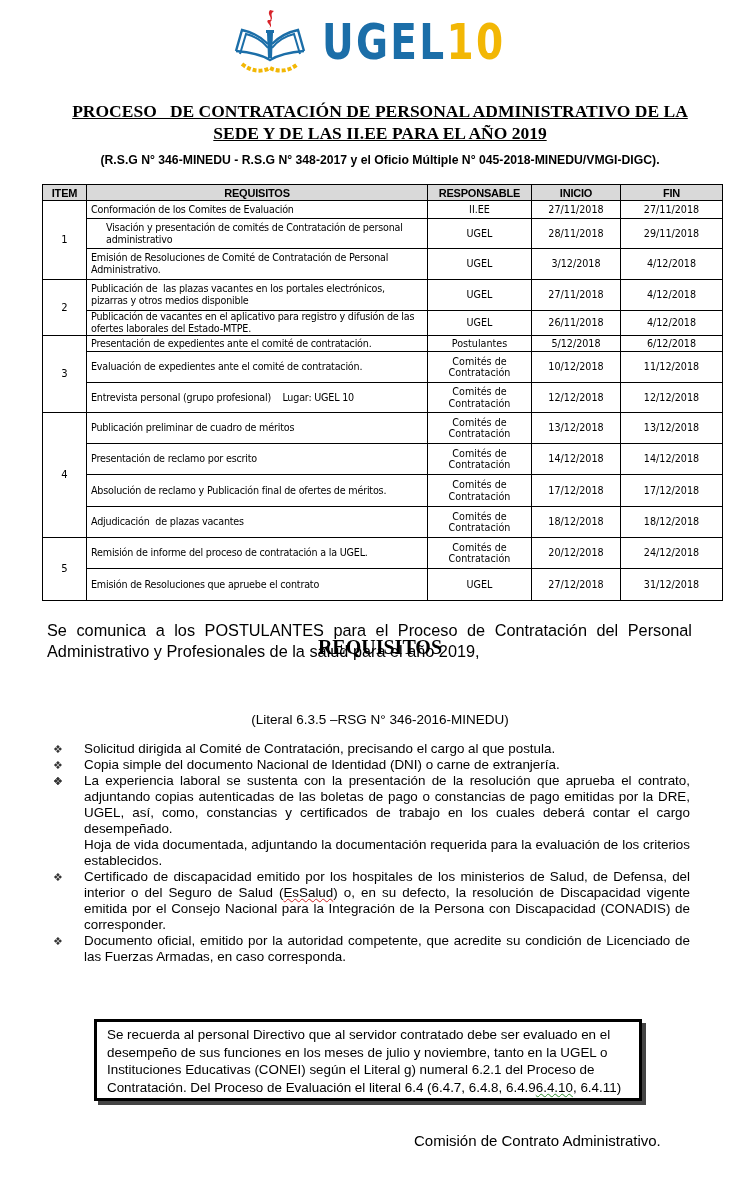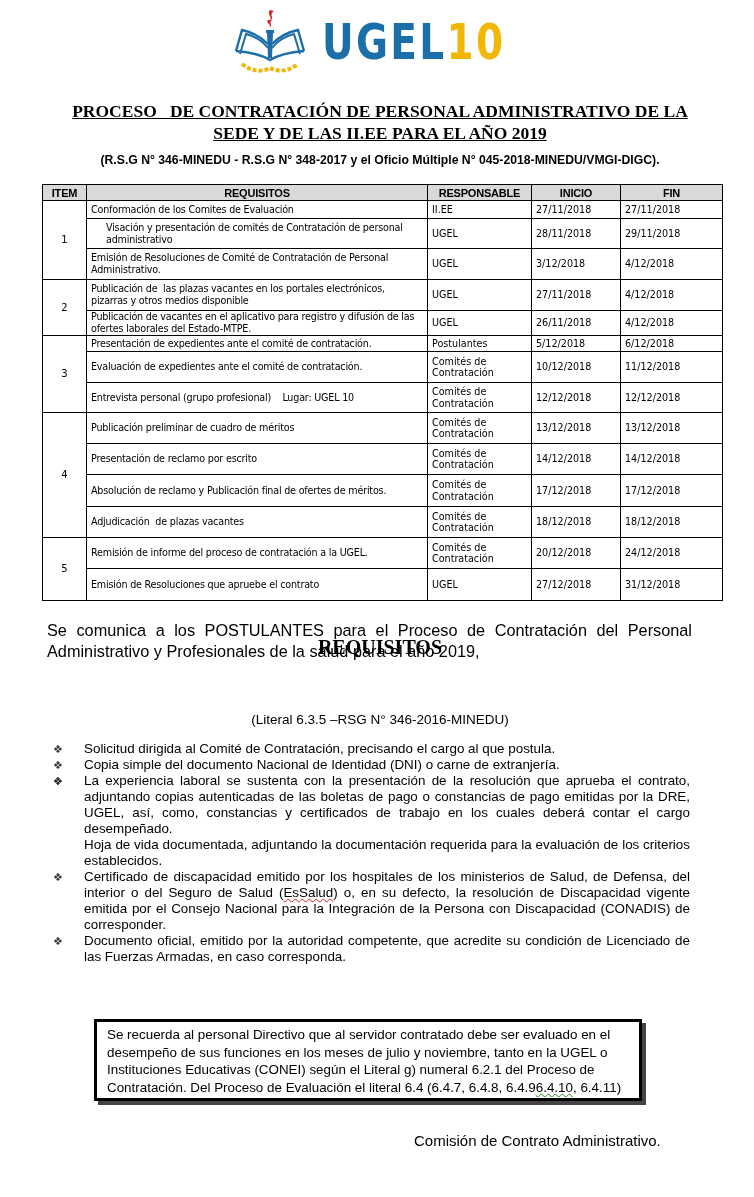--- a/index.html
+++ b/index.html
@@ -8,21 +8,21 @@
   .logo-text { position: absolute; left: 90px; top: 6px; font-family: "DejaVu Sans", sans-serif; font-weight: bold; font-size: 50px; letter-spacing: 3px; line-height: 60px; transform: scaleX(0.78); transform-origin: left center; }
   .logo-text .ugel { color: #1b6ea8; }
   .logo-text .ten { color: #f2b705; }
   .title { position: absolute; left: 40px; width: 680px; top: 100px; text-align: center; font-family: "Liberation Serif", serif; font-weight: bold; font-size: 17.5px; line-height: 22px; }
   .title span { text-decoration: underline; }
   .subtitle { position: absolute; left: 40px; width: 680px; top: 153px; text-align: center; font-weight: bold; font-size: 12.6px; transform: scaleX(0.97); }
   table.sched { position: absolute; left: 42px; top: 184px; width: 680px; border-collapse: collapse; font-family: "DejaVu Sans", sans-serif; font-size: 9.6px; table-layout: fixed; }
   table.sched th, table.sched td { border: 1px solid #000; padding: 0 4px; }
   table.sched th { background: #d9d9d9; font-family: "Liberation Sans", sans-serif; font-weight: bold; font-size: 11px; height: 15px; text-align: center; letter-spacing: -0.2px; }
   table.sched td { line-height: 12px; }
-  table.sched td.c { }
+  table.sched td.c { text-align: center; }
   table.sched td.act { text-align: left; letter-spacing: -0.2px; }
   table.sched td.item { text-align: center; font-size: 10px; }
   table.sched td.resp { font-size: 9.6px; line-height: 11.5px; }
   .intro { position: absolute; left: 47px; width: 645px; top: 620px; font-size: 16.3px; line-height: 21px; text-align: justify; }
   .req-title { position: absolute; left: 40px; width: 680px; top: 636px; text-align: center; font-family: Liberation Serif, serif; font-weight: bold; font-size: 20px; }
   .req-ref { position: absolute; left: 40px; width: 680px; top: 712px; text-align: center; font-size: 13.5px; }
   ul.req { position: absolute; left: 50px; top: 741px; width: 640px; margin: 0; padding: 0; list-style: none; font-size: 13.4px; line-height: 16px; }
   ul.req li { position: relative; padding-left: 34px; text-align: justify; }
   ul.req li .bullet { position: absolute; left: 3px; top: 0; font-size: 11px; color: #333; }
   ul.req li p { margin: 0; }

